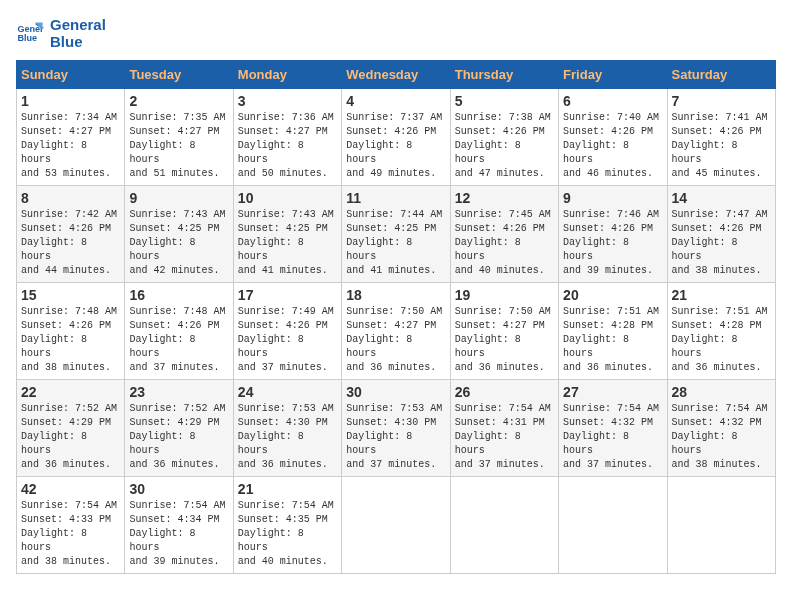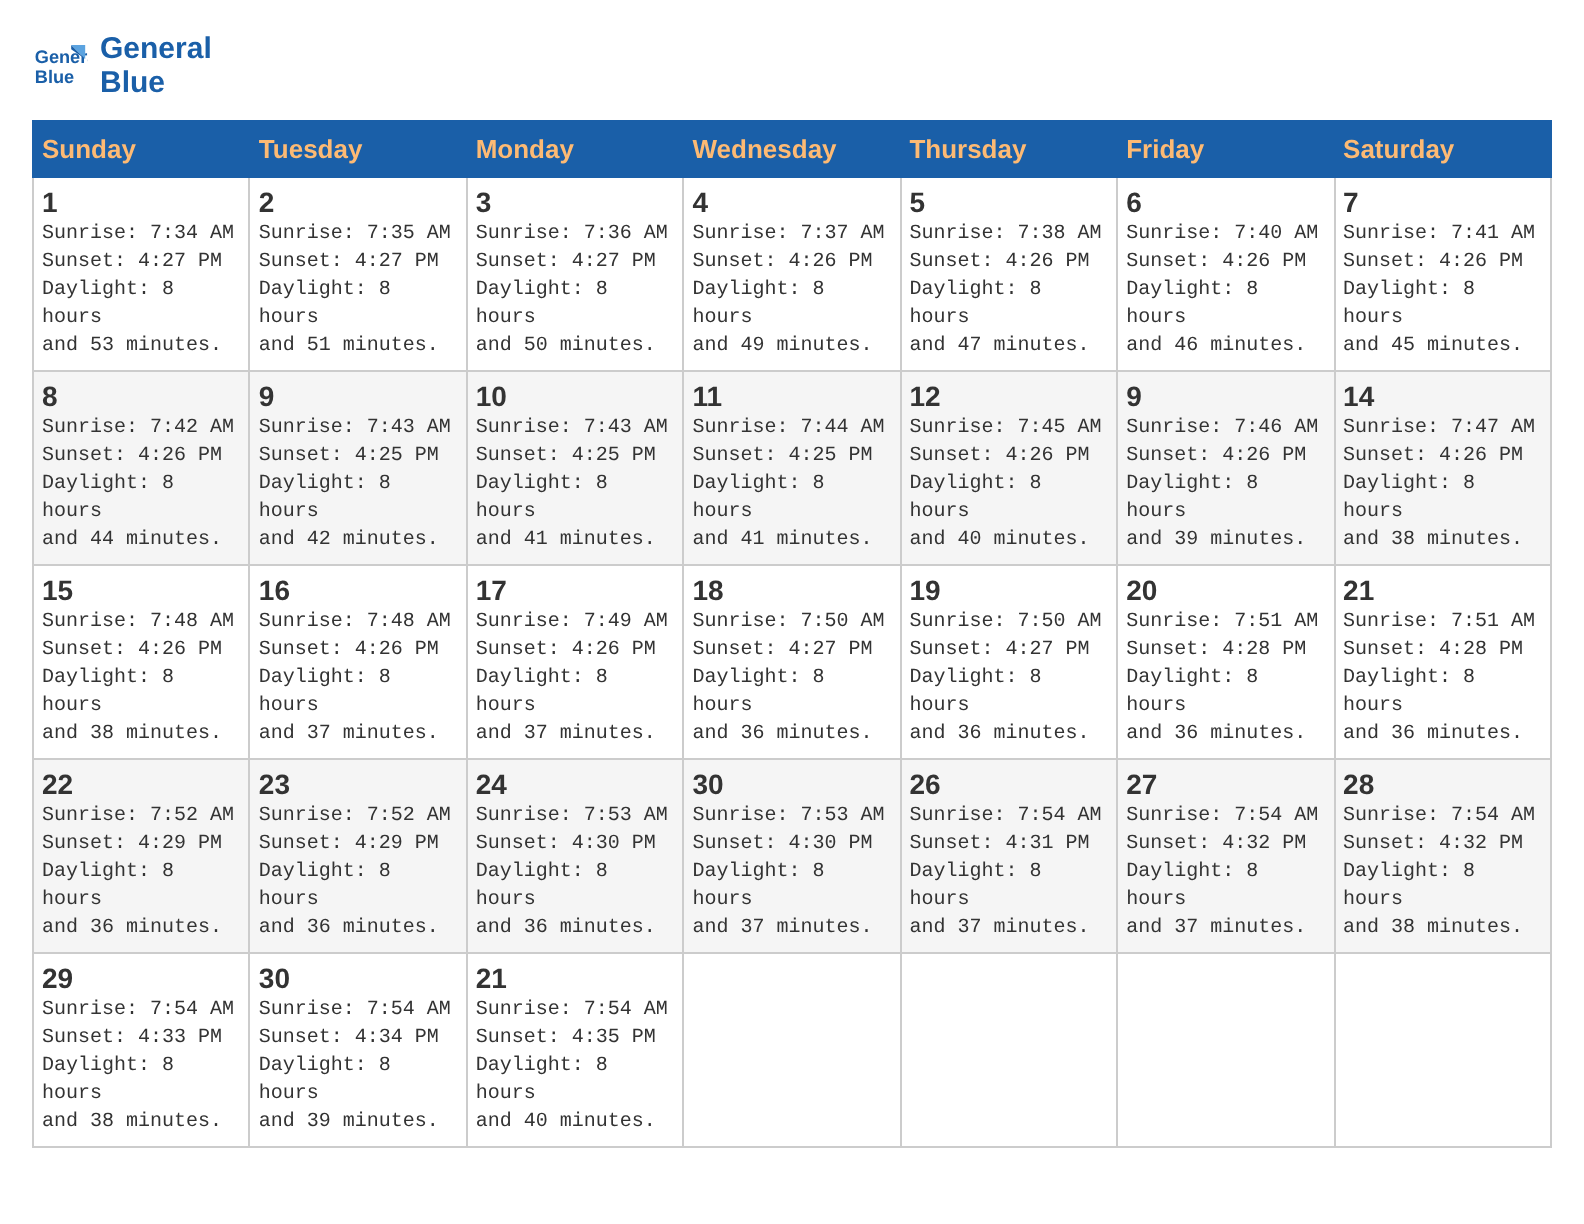--- a/index.html
+++ b/index.html
@@ -368,21 +368,21 @@
         <div class="day-info">
           Sunrise: 7:54 AM<br>
           Sunset: 4:32 PM<br>
           Daylight: 8 hours<br>
           and 38 minutes.
         </div>
       </td>
       </tr>
       <tr>
         <td>
-        <span class="day-num">29</span>
+        <span class="day-num">42</span>
         <div class="day-info">
           Sunrise: 7:54 AM<br>
           Sunset: 4:33 PM<br>
           Daylight: 8 hours<br>
           and 38 minutes.
         </div>
       </td>
         <td>
         <span class="day-num">30</span>
         <div class="day-info">

